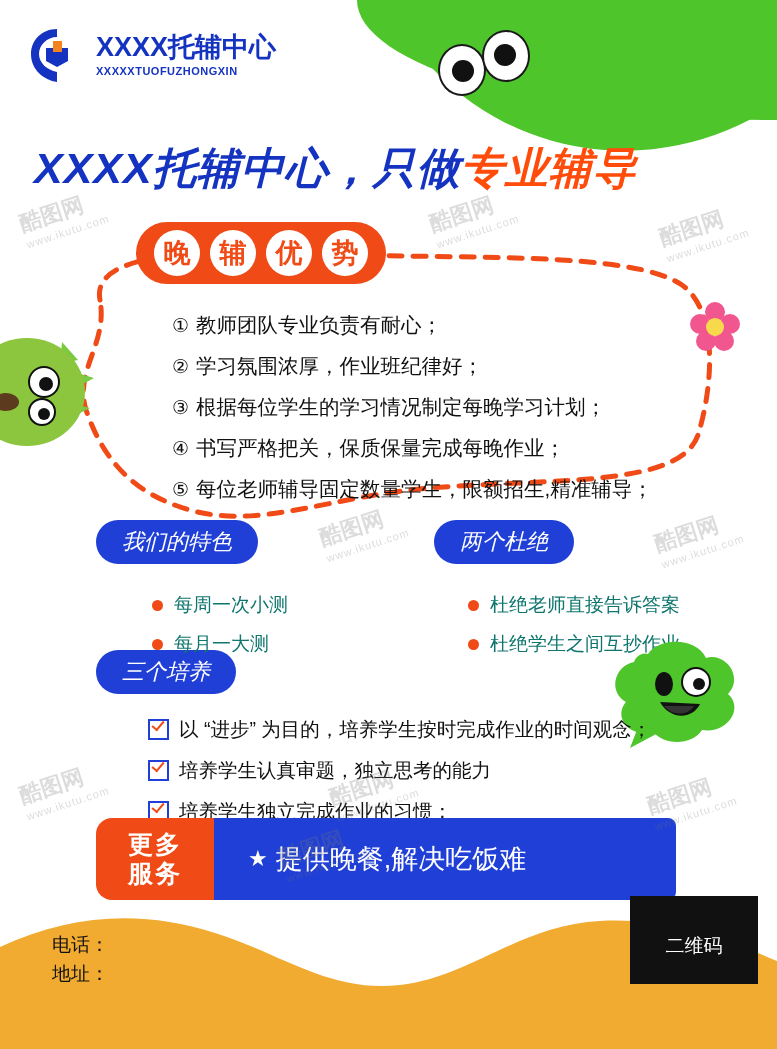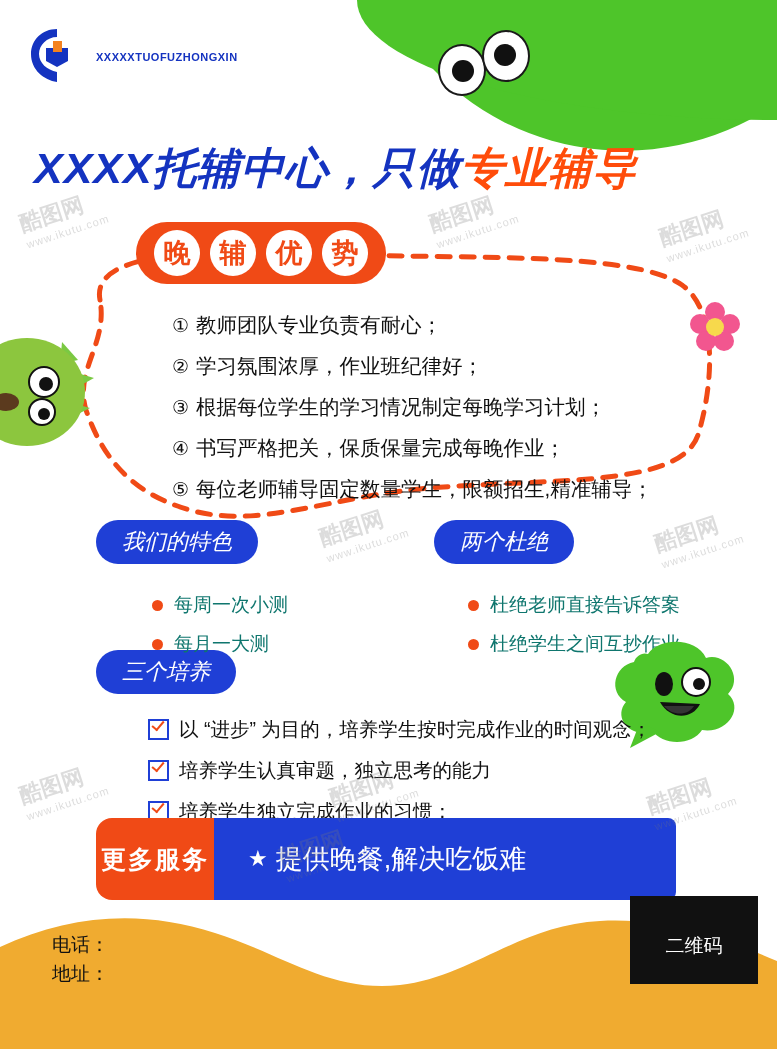--- a/index.html
+++ b/index.html
@@ -244,21 +244,21 @@
     align-items: stretch;
   }
   .service-left {
     width: 118px;
     background: #f04a16;
     border-radius: 16px 0 0 16px;
     color: #ffffff;
     font-size: 25px;
     font-weight: bold;
     display: flex;
-    flex-direction: row;
+    flex-direction: column;
     align-items: center;
     justify-content: center;
     line-height: 1.15;
     letter-spacing: 2px;
   }
   .service-right {
     flex: 1;
     background: #1f3fd6;
     border-radius: 0 8px 8px 0;
     color: #ffffff;
@@ -344,20 +344,21 @@
   <div class="logo-wrap">
     <div class="logo-mark">
       <svg width="58" height="58" viewBox="0 0 58 58">
         <path d="M29 3 C14 3 3 14 3 28 C3 44 16 54 29 56 C29 50 29 46 29 46 C19 44 11 37 11 28 C11 19 19 11 29 11 Z" fill="#1433c0"></path>
         <path d="M18 22 h22 v13 l-11 6 -11 -6 z" fill="#1433c0"></path>
         <rect x="25" y="15" width="9" height="11" fill="#f4821f"></rect>
         <path d="M18 22 h22 l-11 7 z" fill="#ffffff" opacity="0"></path>
       </svg>
     </div>
     <div class="logo-text">
+      <div class="cn">XXXX托辅中心</div>
       <div class="en">XXXXXTUOFUZHONGXIN</div>
     </div>
   </div>
 
   <div class="headline">
     <span class="blue">XXXX托辅中心，只做</span><span class="orange">专业辅导</span>
   </div>
 
   <svg class="dash-svg" width="700" height="290">
     <path d="M70 60 C60 10 180 8 300 14 C430 20 600 10 652 45 C690 72 682 150 668 195 C650 248 520 238 400 248 C300 256 230 290 160 270 C95 252 70 210 56 170 C44 130 78 104 70 60 Z" fill="none" stroke="#f04a16" stroke-width="5" stroke-dasharray="13 11" stroke-linecap="round"></path>

